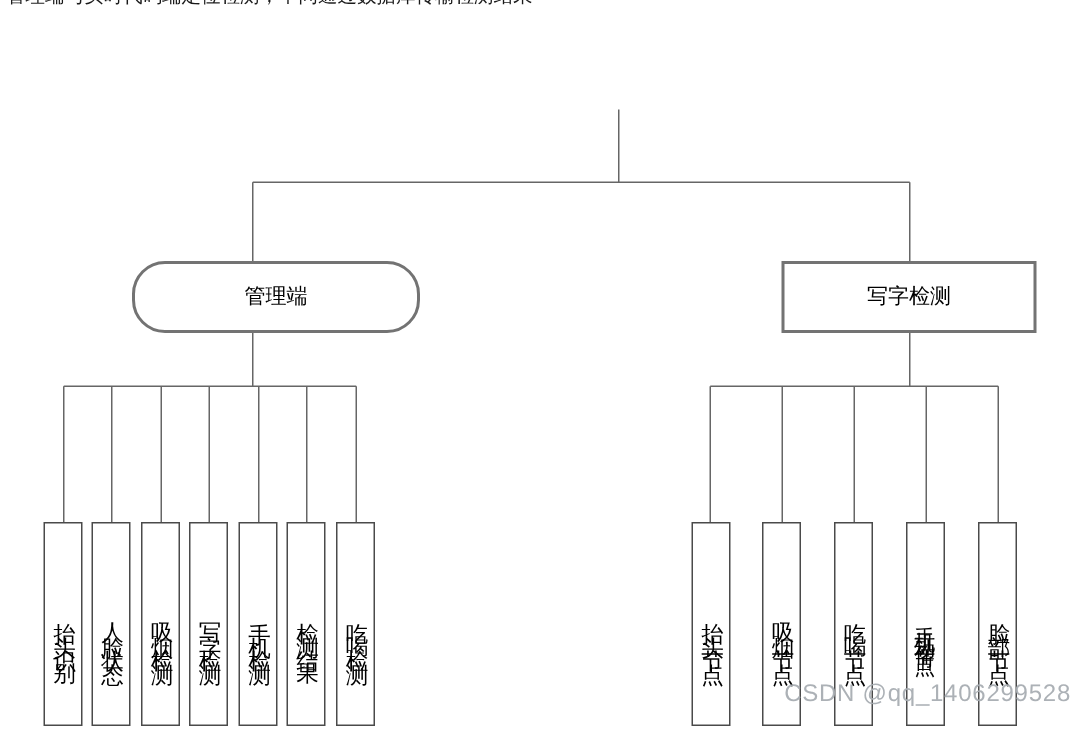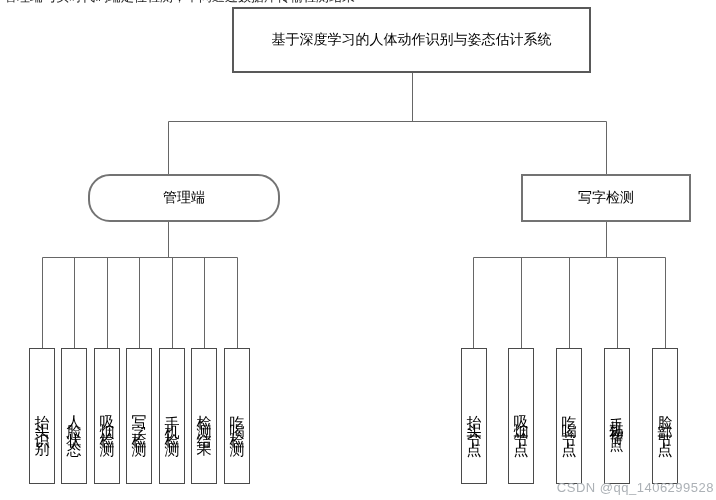--- a/index.html
+++ b/index.html
@@ -84,23 +84,23 @@
     line-height: 26px;
   }
   .child .v.tight {
     font-size: 14px;
     letter-spacing: 4px;
     margin-bottom: -4px;
     line-height: 26px;
   }
   .watermark {
     position: absolute;
-    top: 480px;
+    top: 454px;
     right: 2px;
-    font-size: 13px;
+    font-size: 16px;
     color: rgba(168, 173, 178, 0.95);
     letter-spacing: 0.5px;
     z-index: 5;
     white-space: nowrap;
   }
 </style>
 </head>
 <body>
 
 <div class="stage">
@@ -128,23 +128,20 @@
 
     <line x1="606.5" y1="222" x2="606.5" y2="257.5" stroke="#666666" stroke-width="1"></line>
     <line x1="473.5" y1="257.5" x2="665.5" y2="257.5" stroke="#666666" stroke-width="1"></line>
     <line x1="473.5" y1="257.5" x2="473.5" y2="349" stroke="#666666" stroke-width="1"></line>
     <line x1="521.5" y1="257.5" x2="521.5" y2="349" stroke="#666666" stroke-width="1"></line>
     <line x1="569.5" y1="257.5" x2="569.5" y2="349" stroke="#666666" stroke-width="1"></line>
     <line x1="617.5" y1="257.5" x2="617.5" y2="349" stroke="#666666" stroke-width="1"></line>
     <line x1="665.5" y1="257.5" x2="665.5" y2="349" stroke="#666666" stroke-width="1"></line>
   </svg>
 
-  <div class="box root-box">
-    <span>基于深度学习的人体动作识别与姿态估计系统</span>
-  </div>
 
   <div class="box branch-box" style="left:88px; width:192px;border-radius:22px;">
     <span>管理端</span>
   </div>
   <div class="box branch-box" style="left:521px; width:170px;">
     <span>写字检测</span>
   </div>
 
   <div class="child" style="left:29px;">
     <span class="v">抬头识别</span>

